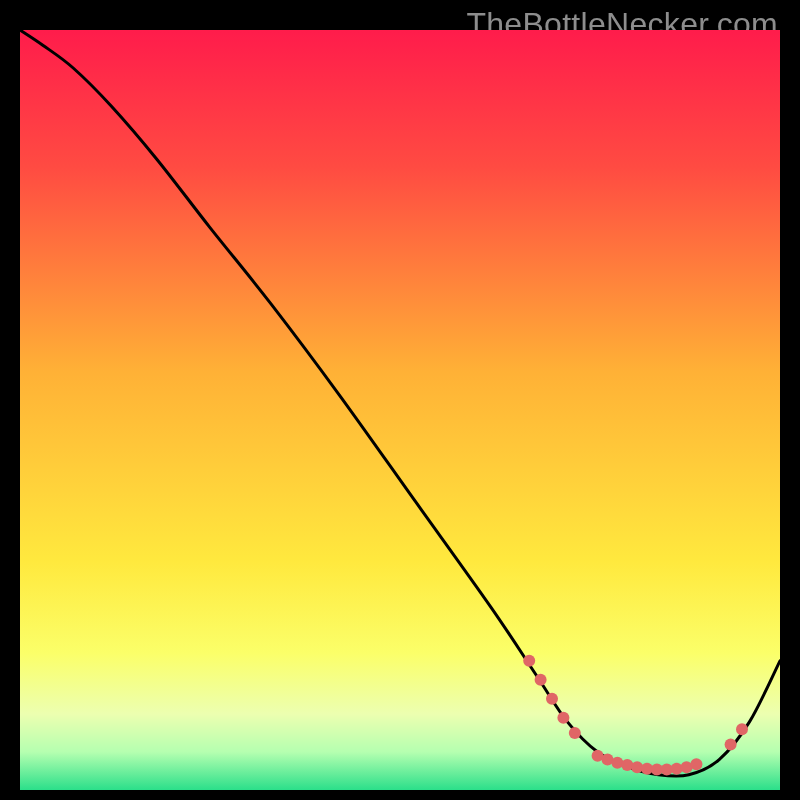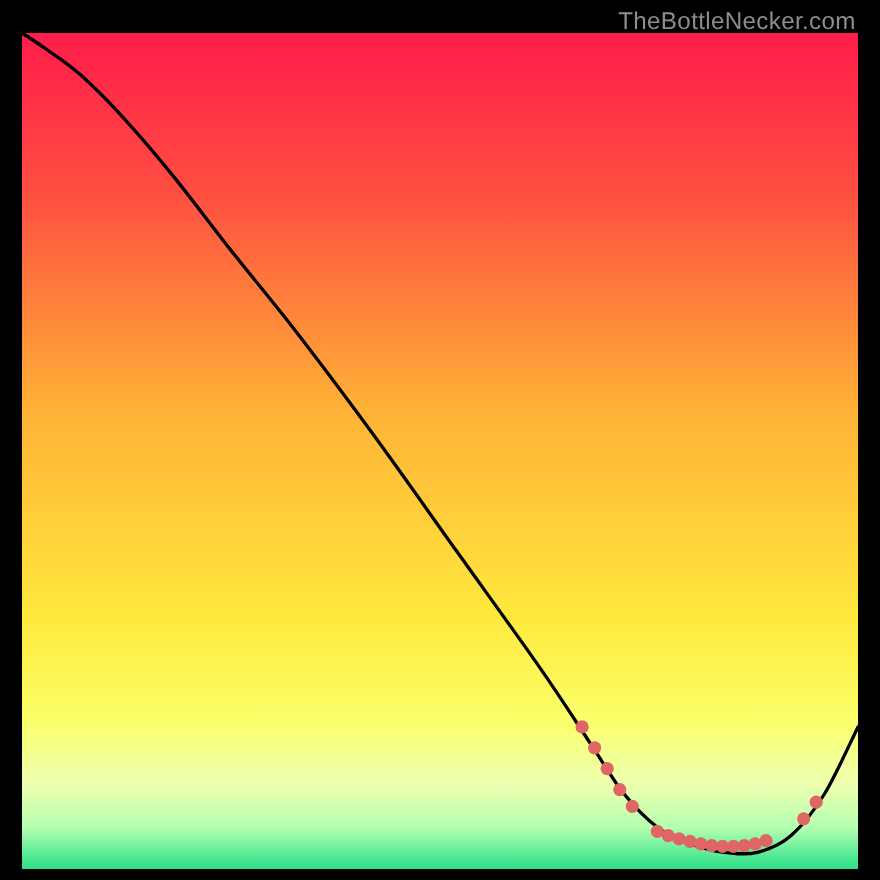--- a/index.html
+++ b/index.html
@@ -17,21 +17,21 @@
     top: 30px;
     width: 760px;
     height: 760px;
     background: #000;
   }
   .watermark {
     position: absolute;
     top: 6px;
     right: 22px;
     color: #8d8d8d;
-    font-size: 22px;
+    font-size: 32px;
     font-weight: 400;
     letter-spacing: 0.3px;
   }
   svg {
     display: block;
   }
 </style>
 </head>
 <body>
 

